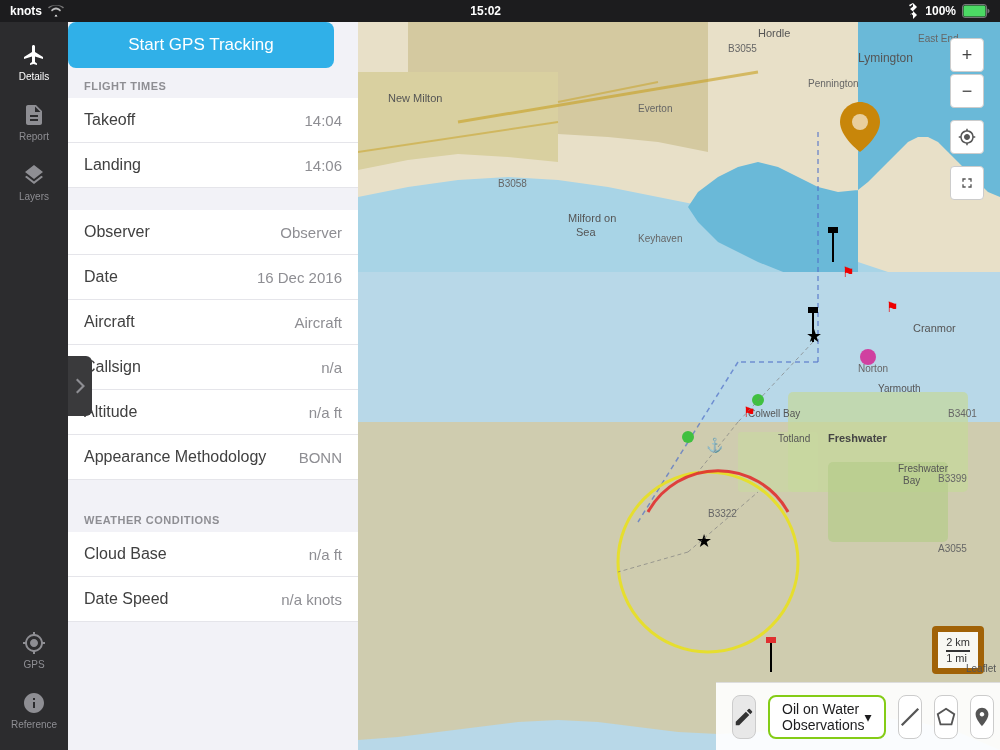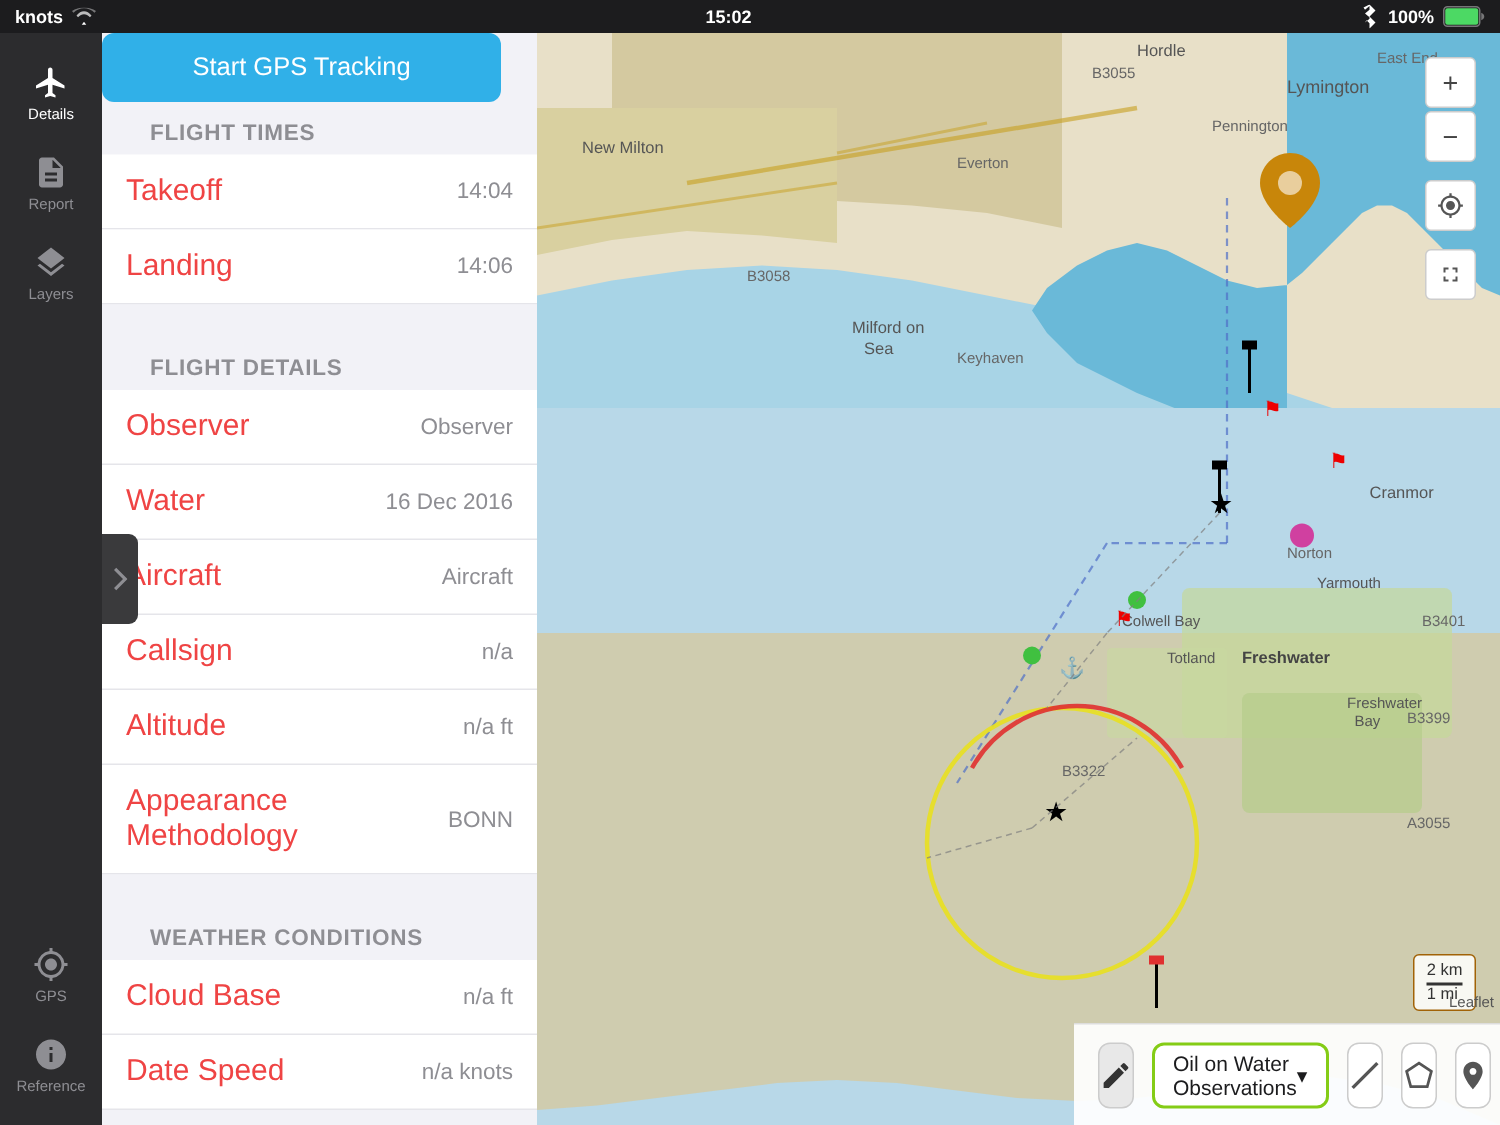--- a/index.html
+++ b/index.html
@@ -48,30 +48,30 @@
       background: #f2f2f7; overflow-y: auto; z-index: 40;
     }
 
     .gps-button {
       width: calc(100% - 24px); height: 46px;
       background: #30b0e8; color: #fff; border: none; border-radius: 8px;
       font-size: 17px; font-weight: 500; cursor: pointer;
     }
 
     .section-header {
-      padding: 12px 16px 6px; font-size: 15px; font-weight: 600;
-      color: #8e8e93; letter-spacing: 0.5px; background: #f2f2f7; margin-left: 16px;
+      padding: 12px 16px 6px; font-size: 11px; font-weight: 600;
+      color: #8e8e93; letter-spacing: 0.5px; background: #f2f2f7;
     }
 
     .detail-row {
       background: #fff; border-bottom: 1px solid #e5e5ea;
       padding: 13px 16px; display: flex; justify-content: space-between; align-items: center;
     }
     .detail-row:first-of-type { border-top: 1px solid #e5e5ea; }
-    .detail-label { font-size: 20px; color: #ef4444; }
+    .detail-label { font-size: 16px; color: #404040; }
     .detail-value { font-size: 15px; color: #8e8e93; }
 
     .section-gap { height: 22px; background: #f2f2f7; }
 
     
     .map-area {
       position: absolute; top: 22px; left: 358px; width: 642px; height: 728px;
       background: #a8d4e6; overflow: hidden; z-index: 30;
     }
 
@@ -101,21 +101,21 @@
 
     .observation-dropdown {
       flex: 1; height: 44px; background: #fff; border: 2px solid #84cc16;
       border-radius: 8px; display: flex; align-items: center; justify-content: space-between;
       padding: 0 12px; cursor: pointer; font-size: 14px; color: #1c1c1e;
     }
 
     .scale-indicator {
       position: absolute; bottom: 76px; right: 16px; background: rgba(255,255,255,0.85);
       padding: 4px 8px; border-radius: 4px; font-size: 11px; color: #333;
-      border: 1px solid #a16207; z-index: 60;
+      border: 6px solid #a16207; z-index: 60;
     }
     .leaflet-label {
       position: absolute; bottom: 76px; right: 4px; font-size: 10px; color: #555; z-index: 60; padding-left: 38px;
     }
 
     
     .map-svg {
       position: absolute; top: 0; left: 0; width: 100%; height: 100%;
     }
 
@@ -212,28 +212,27 @@
   <div class="detail-row">
     <span class="detail-label">Takeoff</span>
     <span class="detail-value">14:04</span>
   </div>
   <div class="detail-row">
     <span class="detail-label">Landing</span>
     <span class="detail-value">14:06</span>
   </div>
 
   <div class="section-gap"></div>
-  <div class="section-header">FLIGHT DETAILS</div>
 
   <div class="detail-row">
     <span class="detail-label">Observer</span>
     <span class="detail-value">Observer</span>
   </div>
   <div class="detail-row">
-    <span class="detail-label">Water</span>
+    <span class="detail-label">Date</span>
     <span class="detail-value">16 Dec 2016</span>
   </div>
   <div class="detail-row">
     <span class="detail-label">Aircraft</span>
     <span class="detail-value">Aircraft</span>
   </div>
   <div class="detail-row">
     <span class="detail-label">Callsign</span>
     <span class="detail-value">n/a</span>
   </div>

